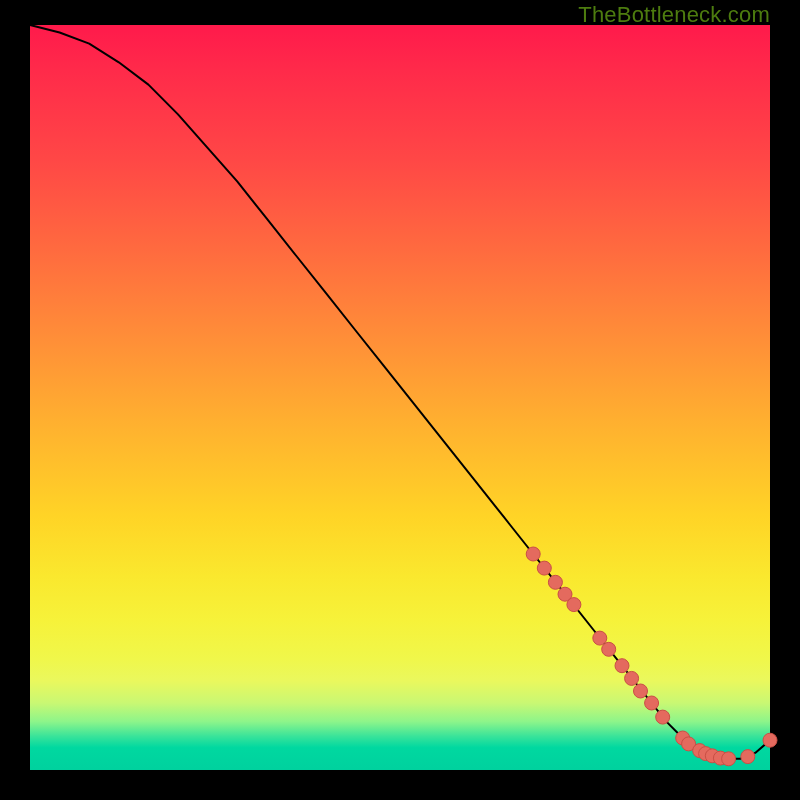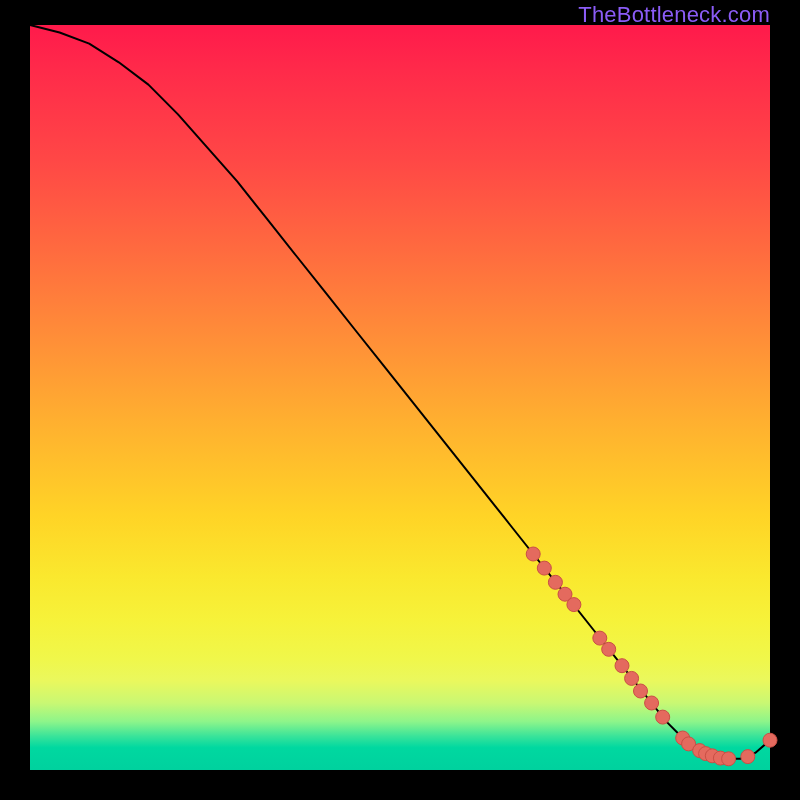--- a/index.html
+++ b/index.html
@@ -41,21 +41,21 @@
       #8df58a 93.5%,
       #38e39a 95.5%,
       #00d8a0 97%,
       #00d19e 100%
     );
   }
   .watermark {
     position: absolute;
     top: 2px;
     right: 30px;
-    color: #8b5cf6;
+    color: #4d7c0f;
     font-size: 22px;
     font-weight: 500;
     letter-spacing: 0.2px;
     user-select: none;
   }
   svg.curve {
     position: absolute;
     left: 0;
     top: 0;
     width: 740px;

